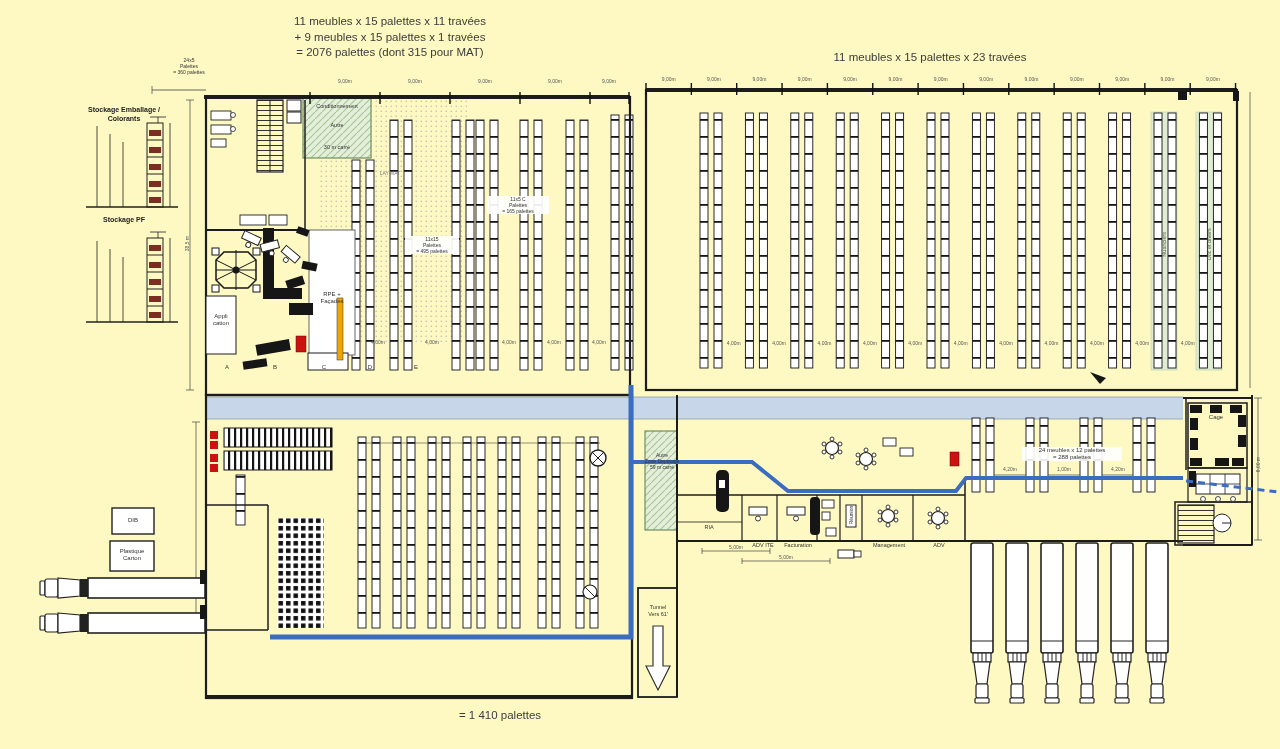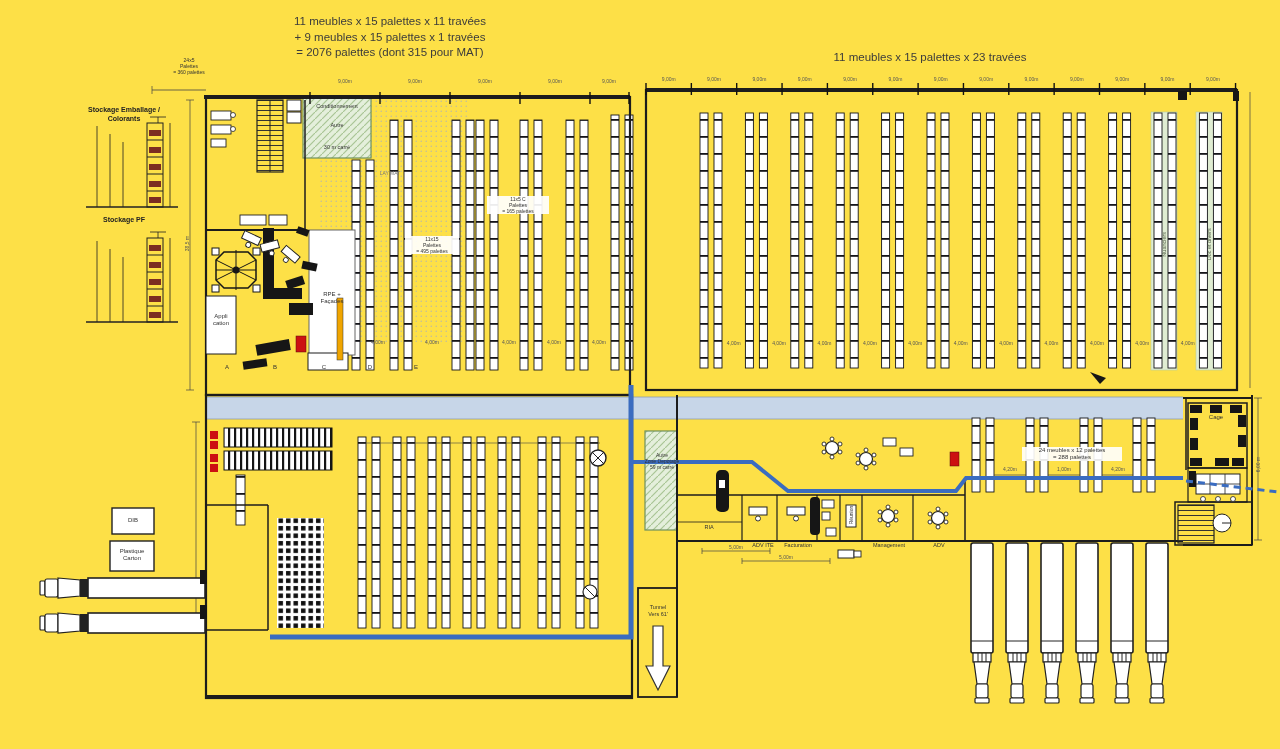--- a/index.html
+++ b/index.html
@@ -1,16 +1,16 @@
 <!DOCTYPE html>
 <html><head>
 <meta charset="utf-8">
 <style>
   html,body{margin:0;padding:0;background:#ffffff;}
-  #stage{position:relative;width:1280px;height:749px;background:#fde047;overflow:hidden;
+  #stage{position:relative;width:1280px;height:749px;background:#fef9c3;overflow:hidden;
          font-family:"Liberation Sans",sans-serif;}
   #plan{position:absolute;left:0;top:0;}
   .lbl{position:absolute;color:#333;text-align:center;font-family:"Liberation Sans",sans-serif;}
   .f11{font-size:11.5px;line-height:15.5px;color:#3b3b3b;}
   .f7b{font-size:7px;line-height:8.5px;font-weight:bold;color:#222;}
   .f6{font-size:6px;line-height:7px;}
   .f55{font-size:5.5px;line-height:6.5px;}
   .f5{font-size:5px;line-height:6px;}
   .dim{font-size:5px;line-height:5px;color:#555;}
   .tinynote{font-size:5px;line-height:6px;color:#333;background:rgba(255,255,255,.92);}
@@ -424,20 +424,21 @@
 
 <div class="lbl f11" style="left:205px;top:14px;width:370px;">
   <div>11 meubles x 15 palettes x 11 travées</div>
   <div>+ 9 meubles x 15 palettes x 1 travées</div>
   <div>= 2076 palettes (dont 315 pour MAT)</div>
 </div>
 <div class="lbl f11" style="left:780px;top:26px;width:300px;margin-top:24px;">
   <div>11 meubles x 15 palettes x 23 travées</div>
 </div>
 <div class="lbl f11" style="left:325px;top:708px;width:350px;">
+  <div>= 1 410 palettes</div>
 </div>
 
 <div class="lbl f5" style="left:163px;top:57px;width:52px;">
   <div>24x5</div>
   <div>Palettes</div>
   <div>= 360 palettes</div>
 </div>
 <div class="lbl f7b" style="left:78px;top:106px;width:92px;">
   <div>Stockage Emballage /</div>
   <div>Colorants</div>

